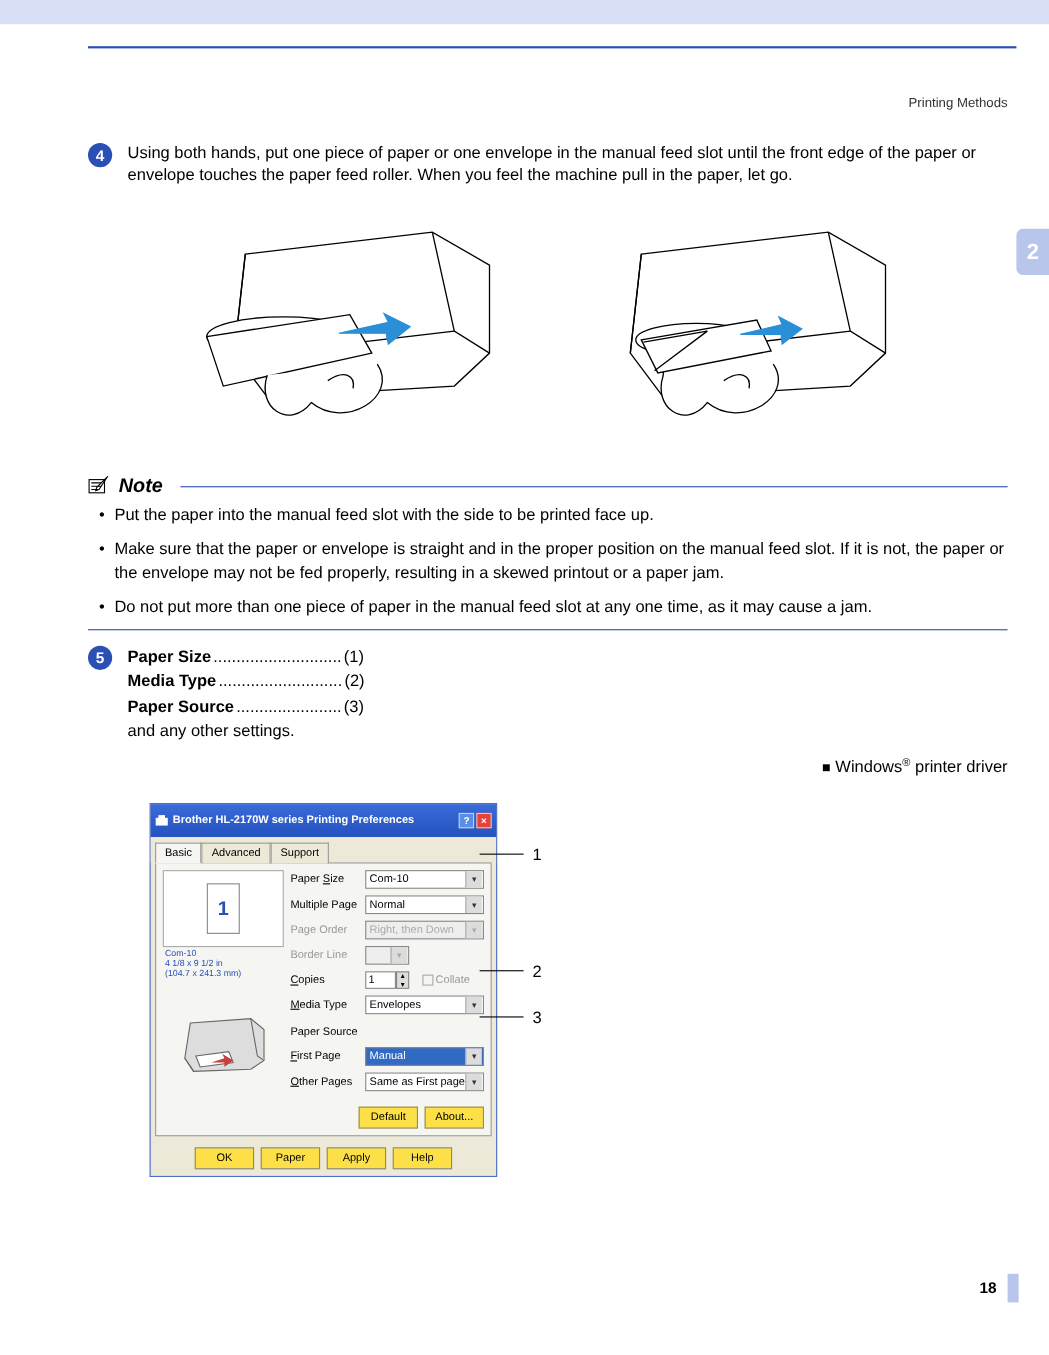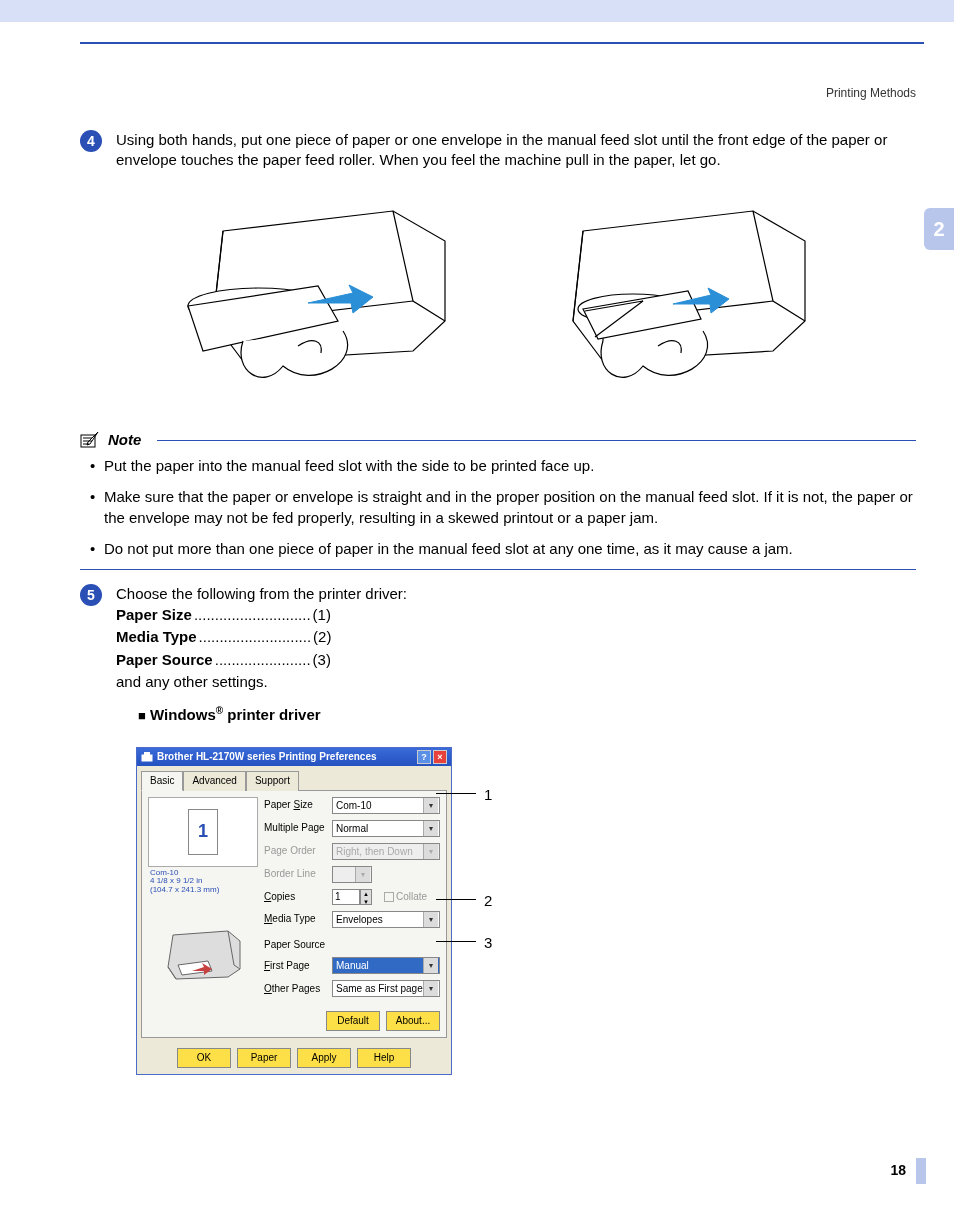--- a/index.html
+++ b/index.html
@@ -79,21 +79,21 @@
     margin: 20px 0 30px 0;
   }
   .printer-svg { width: 310px; height: 210px; }
   .note-header {
     display: flex;
     align-items: center;
     gap: 8px;
     margin-bottom: 4px;
   }
   .note-icon { width: 20px; height: 18px; }
-  .note-title { font-weight: bold; font-style: italic; font-size: 15px; }
+  .note-title { font-weight: bold; font-style: italic; font-size: 18px; }
   .note-line {
     flex: 1;
     border-top: 1px solid #2a4fb5;
     margin-left: 8px;
     height: 0;
     margin-top: 2px;
   }
   .note-list {
     list-style: none;
     margin: 6px 0 10px 10px;
@@ -117,21 +117,22 @@
   .driver-lines {
     margin-left: 0;
     line-height: 1.5;
   }
   .driver-lines .row { display: flex; }
   .driver-lines .label { font-weight: bold; }
   .driver-lines .dots { margin: 0 2px; white-space: nowrap; overflow: hidden; }
   .sub-heading {
     margin-top: 10px;
     margin-left: 22px;
-    font-weight: bold;
+    font-weight: normal;
+    text-align: right;
   }
   .sub-heading .square { font-size: 13px; }
   .sub-heading sup { font-size: 10px; }
   .dialog-wrap {
     position: relative;
     margin-top: 22px;
     margin-left: 20px;
     width: 380px;
   }
   .dialog {
@@ -142,21 +143,21 @@
     position: relative;
   }
   .titlebar {
     background: linear-gradient(#3a6bd8, #2452c0);
     color: #fff;
     display: flex;
     align-items: center;
     justify-content: space-between;
     padding: 2px 4px;
     font-weight: bold;
-    height: 18px;
+    height: 30px;
   }
   .titlebar .left { display: flex; align-items: center; gap: 4px; }
   .titlebar .btns { display: flex; gap: 2px; }
   .titlebar .tb-btn {
     width: 14px; height: 14px; background: #e8403a; border: 1px solid #ccc;
     font-size: 9px; color: #fff; text-align: center; line-height: 12px;
   }
   .titlebar .tb-help { background: #5a8fe8; }
   .tabs {
     display: flex;
@@ -357,21 +358,20 @@
   <ul class="note-list">
     <li>Put the paper into the manual feed slot with the side to be printed face up.</li>
     <li>Make sure that the paper or envelope is straight and in the proper position on the manual feed slot. If it is not, the paper or the envelope may not be fed properly, resulting in a skewed printout or a paper jam.</li>
     <li>Do not put more than one piece of paper in the manual feed slot at any one time, as it may cause a jam.</li>
   </ul>
   <div class="note-bottom-rule"></div>
 
   <div class="step-row">
     <span class="step-number">5</span>
     <div class="step-text">
-      <div>Choose the following from the printer driver:</div>
       <div class="driver-lines">
         <div class="row">
           <span class="label">Paper Size</span>
           <span class="dots">............................</span>
           <span>(1)</span>
         </div>
         <div class="row">
           <span class="label">Media Type</span>
           <span class="dots">...........................</span>
           <span>(2)</span>

